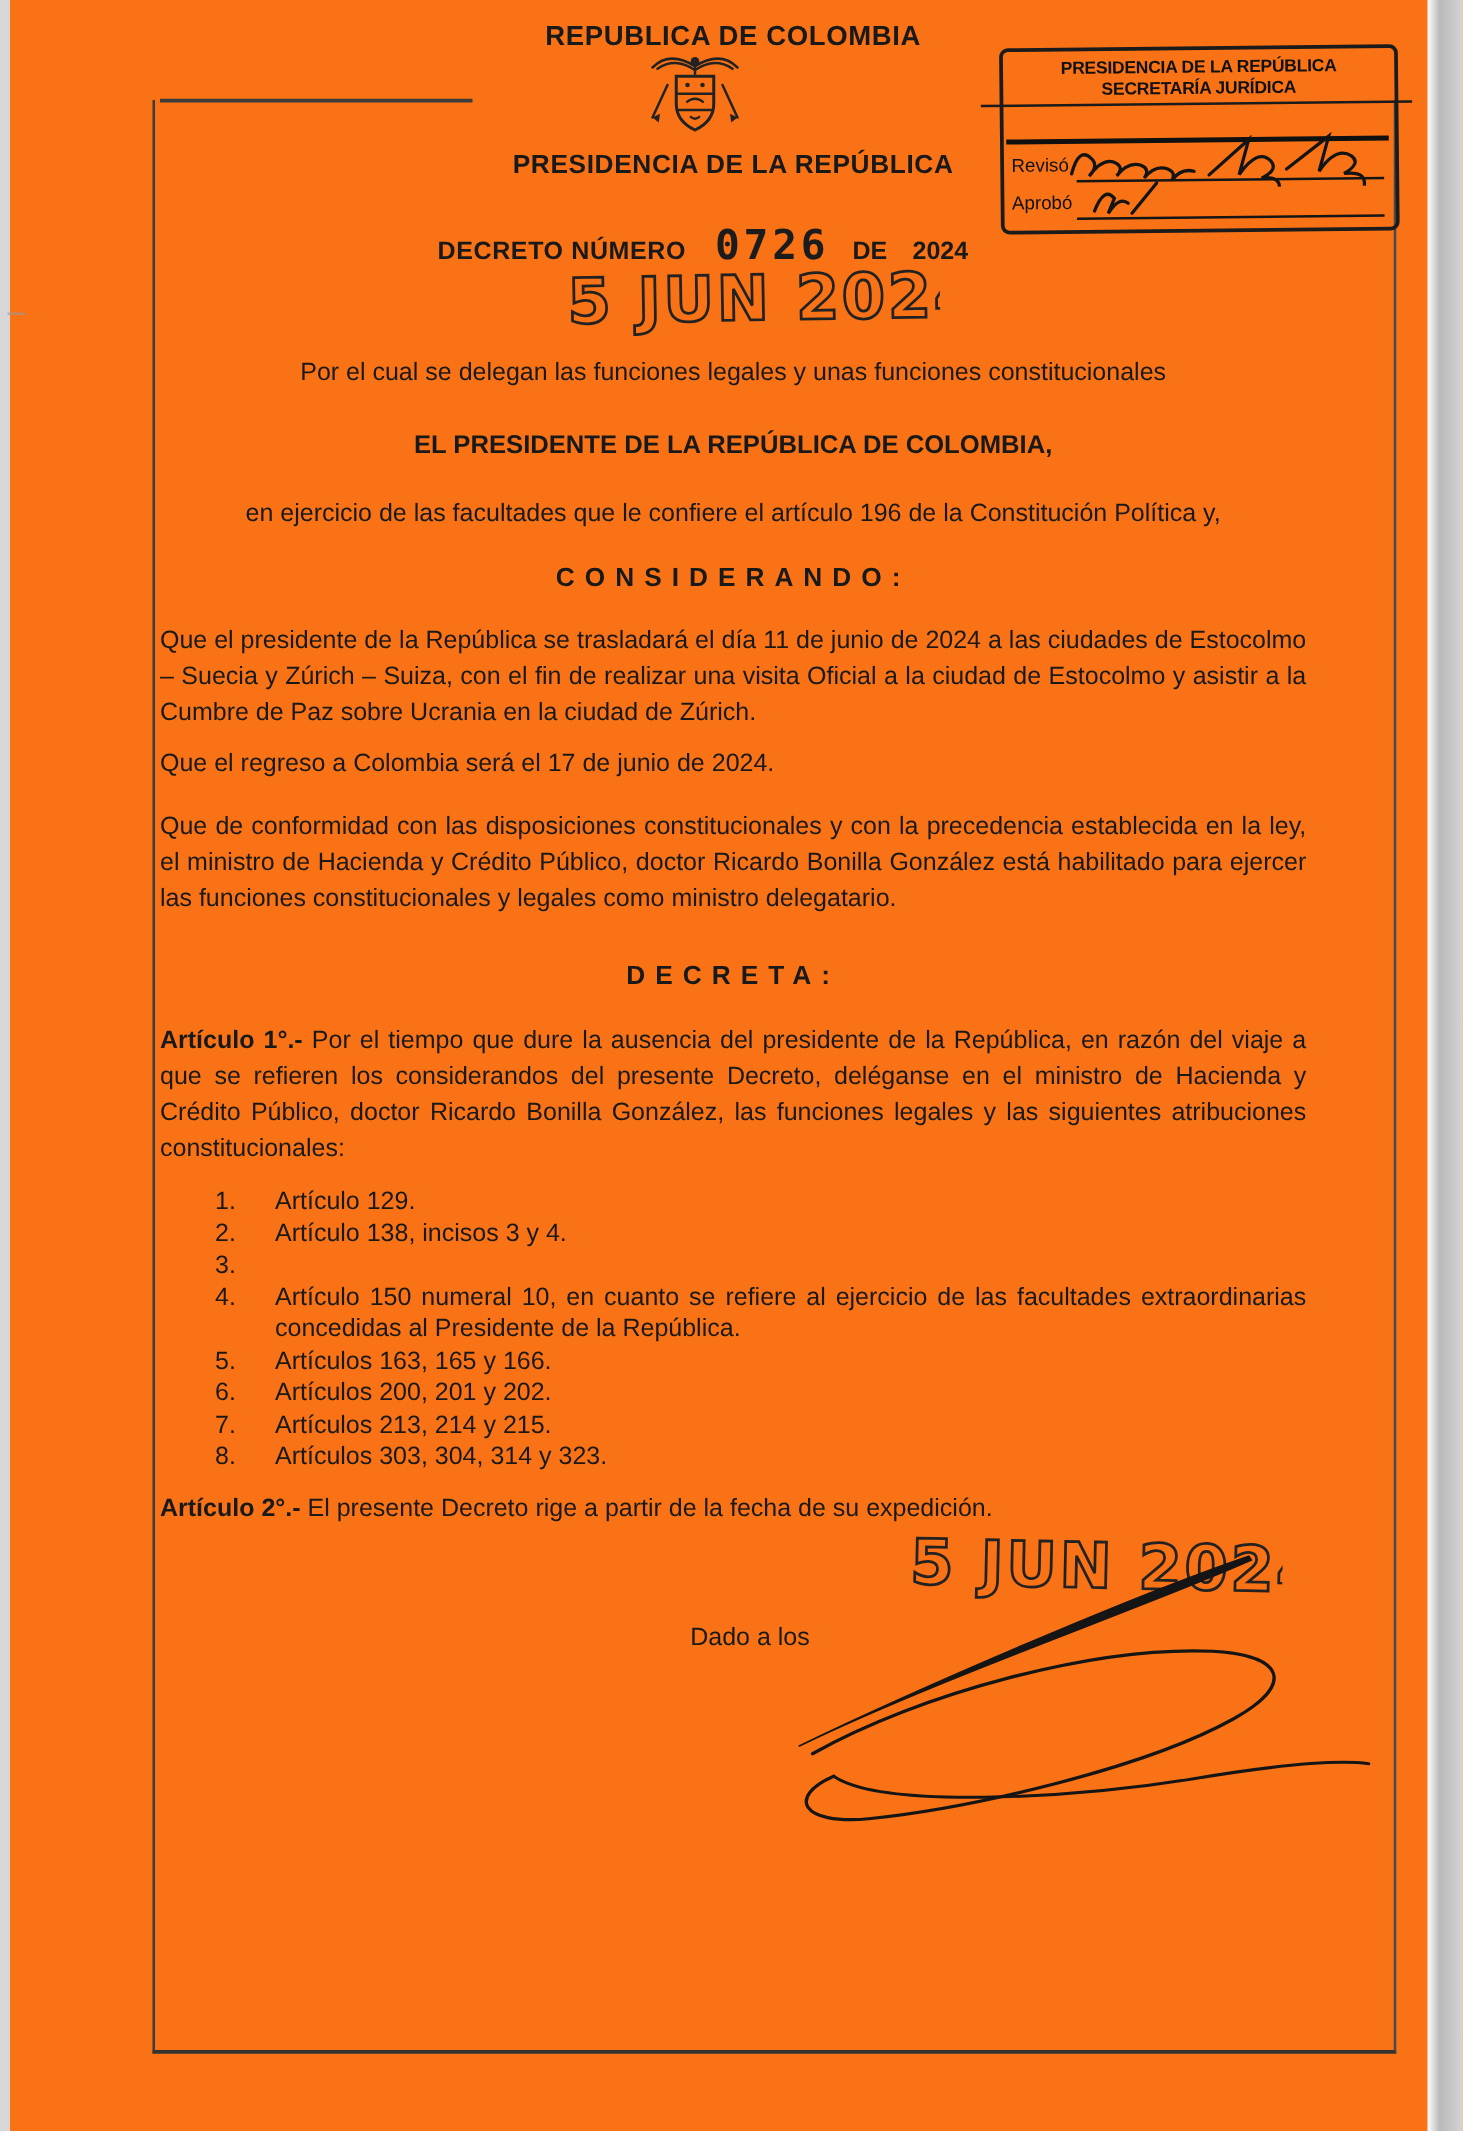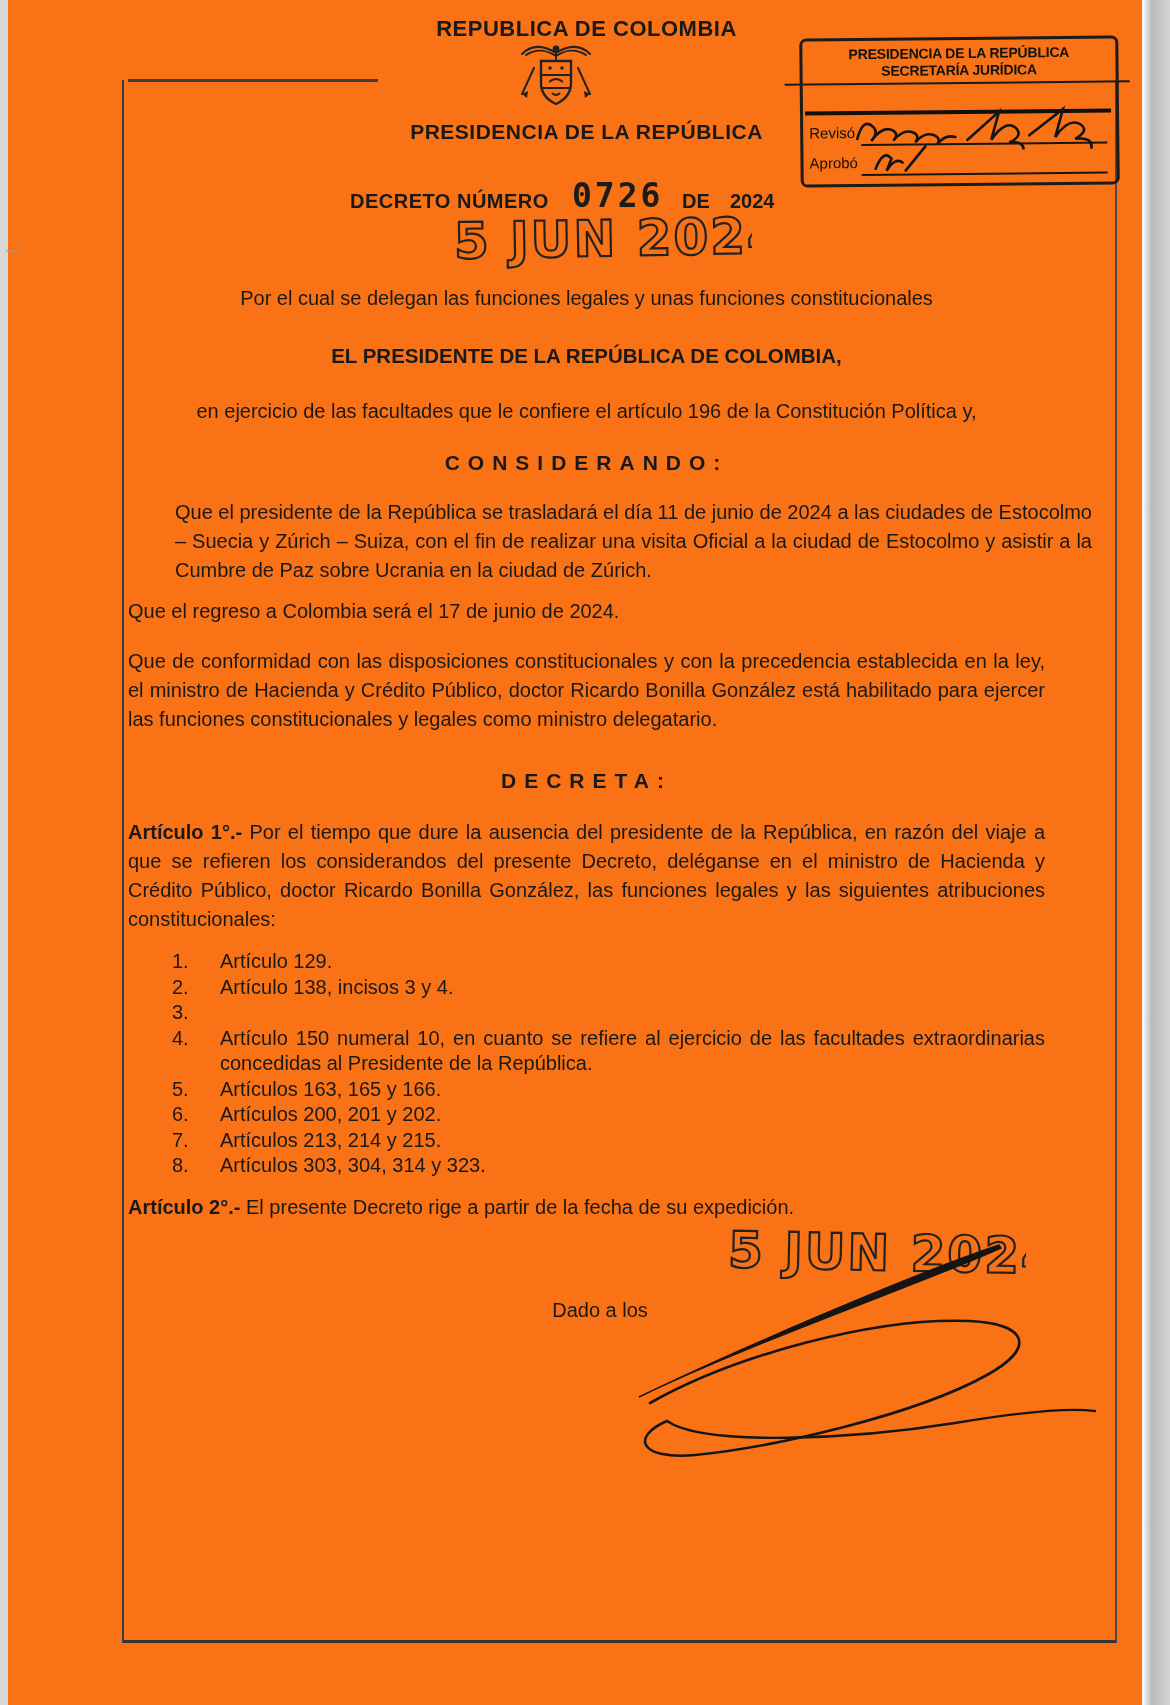--- a/index.html
+++ b/index.html
@@ -41,21 +41,21 @@
   .stamp-date-top svg text,.stamp-date-bottom svg text{
     font-family:"DejaVu Sans",sans-serif;font-weight:800;}
 
   .subject-line{top:287px;font-size:20px;}
   .issuer-line{top:344px;font-size:20.5px;font-weight:bold;}
   .authority-line{top:400px;font-size:20px;}
   .section-heading{font-size:21px;font-weight:bold;letter-spacing:8px;}
   .considerando-heading{top:451px;}
   .decreta-heading{top:769px;}
 
-  .p-cons-1{top:498px;margin-left:47px;}
+  .p-cons-1{top:498px;}
   .p-cons-2{top:597px;text-align:left;}
   .p-cons-3{top:647px;}
   .article-1{top:818px;}
   .article-2{top:1193px;text-align:left;}
   .art-label{font-weight:bold;}
 
   .num-list{position:absolute;left:128px;top:949px;width:917px;font-size:20px;line-height:25.5px;}
   .li-row{display:flex;}
   .li-num{width:48px;margin-left:44px;flex:0 0 auto;}
   .li-text{flex:1 1 auto;text-align:justify;}

